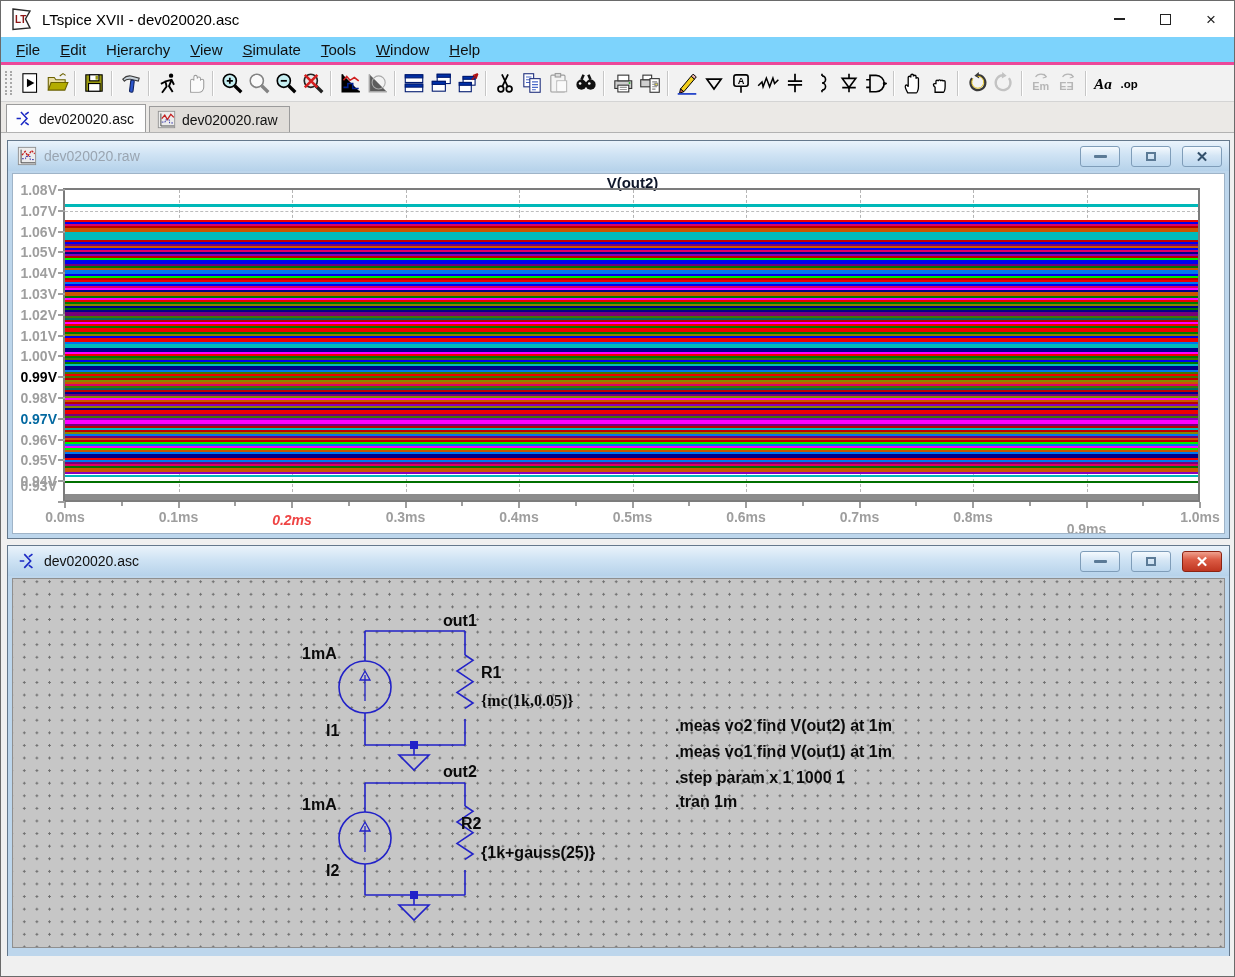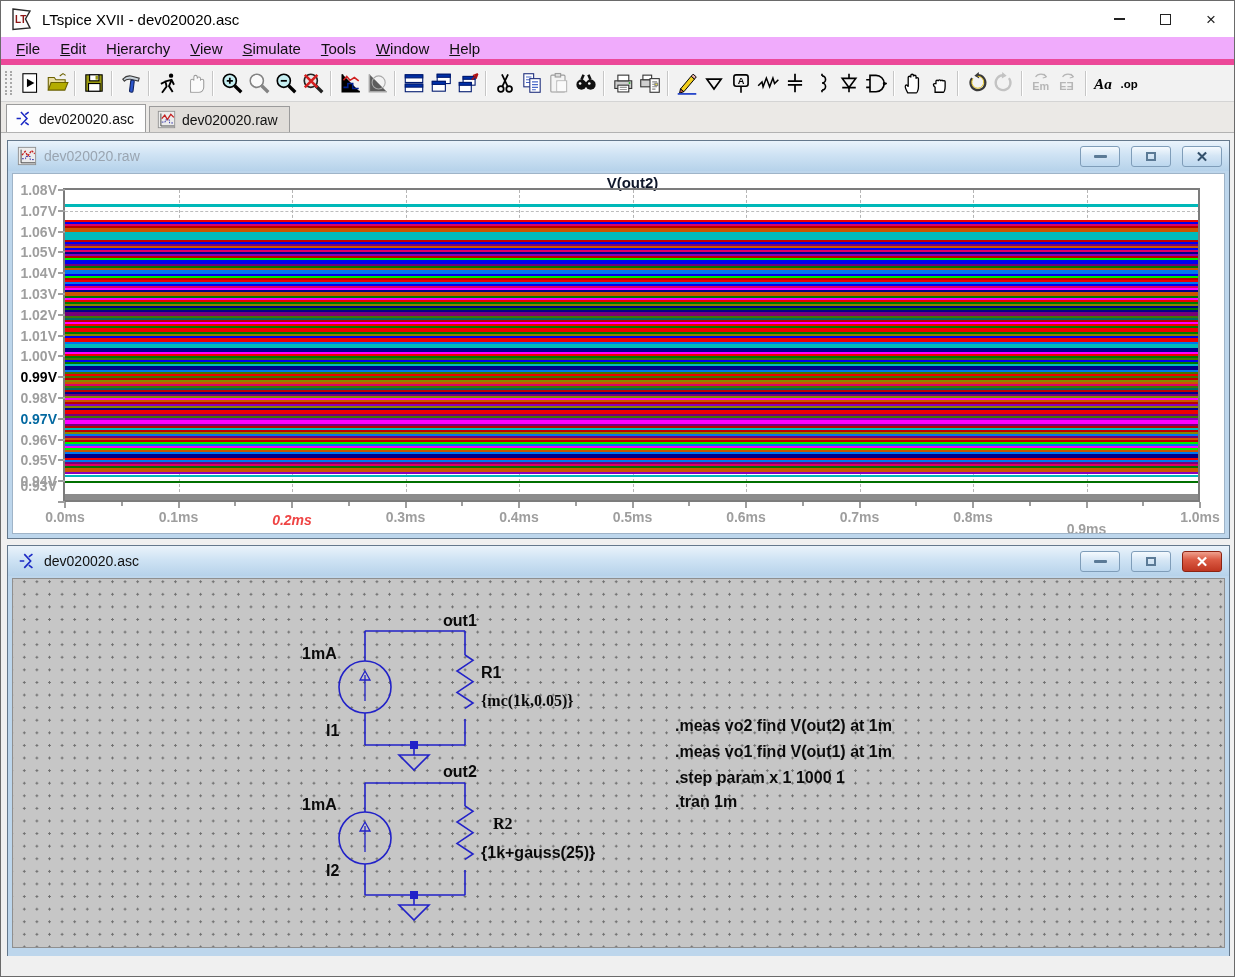--- a/index.html
+++ b/index.html
@@ -10,22 +10,22 @@
   
   .titlebar { height:36px; background:#ffffff; display:flex; align-items:center; padding-left:8px; }
   .logo { width:24px; height:24px; flex:0 0 auto; }
   .title-text { font-size:15px; color:#000; margin-left:9px; flex:1; }
   .win-btn { width:46px; height:35px; display:flex; align-items:center; justify-content:center; color:#222; }
   .wb-dash { width:11px; height:1.5px; background:#222; }
   .wb-sq { width:11px; height:11px; border:1.5px solid #222; }
   .wb-x { font-size:17px; line-height:1; }
 
   
-  .menubar { height:28px; background:#f0abfc; display:flex; align-items:center; padding-left:5px;
-             border-bottom:6px solid #ec4899; }
+  .menubar { height:28px; background:#7dd3fc; display:flex; align-items:center; padding-left:5px;
+             border-bottom:3px solid #ec4899; }
   .menu-item { padding:4px 10px; font-size:15px; color:#111; }
 
   
   .toolbar { height:37px; background:#f2f2f2; display:flex; align-items:center; padding-left:2px;
              border-bottom:1px solid #d4d4d4; }
   .grip { width:7px; height:24px; border-left:2px dotted #a8a8a8; border-right:2px dotted #a8a8a8; margin:0 4px 0 2px; }
   .tb-icon { width:27px; height:30px; display:flex; align-items:center; justify-content:center; }
   .tb-icon.disabled { filter:grayscale(1) brightness(1.22) opacity(.62); }
   .tb-sep { width:2px; height:25px; border-left:1px solid #c6c6c6; border-right:1px solid #ffffff; margin:0 4px; }
 
@@ -684,21 +684,21 @@
           </g>
         </svg>
         <span class="slabel" style="left:430px;top:33px;">out1</span>
         <span class="slabel" style="left:289px;top:66px;">1mA</span>
         <span class="slabel" style="left:313px;top:143px;">I1</span>
         <span class="slabel" style="left:468px;top:85px;">R1</span>
         <span class="slabel" style="left:468px;top:113px;font-family:Liberation Serif, serif;">{mc(1k,0.05)}</span>
         <span class="slabel" style="left:430px;top:184px;">out2</span>
         <span class="slabel" style="left:289px;top:217px;">1mA</span>
         <span class="slabel" style="left:313px;top:283px;">I2</span>
-        <span class="slabel" style="left:480px;top:236px;font-family:Liberation Serif, serif;">R2</span>
+        <span class="slabel" style="left:448px;top:236px;">R2</span>
         <span class="slabel" style="left:468px;top:265px;">{1k+gauss(25)}</span>
         <div class="directive" style="left:662px;top:138px;">.meas vo2 find V(out2) at 1m</div>
         <div class="directive" style="left:662px;top:164px;">.meas vo1 find V(out1) at 1m</div>
         <div class="directive" style="left:662px;top:190px;">.step param x 1 1000 1</div>
         <div class="directive" style="left:662px;top:214px;">.tran 1m</div>
       </div>
     </div>
   </div>
 
   <div class="statusbar"></div>

